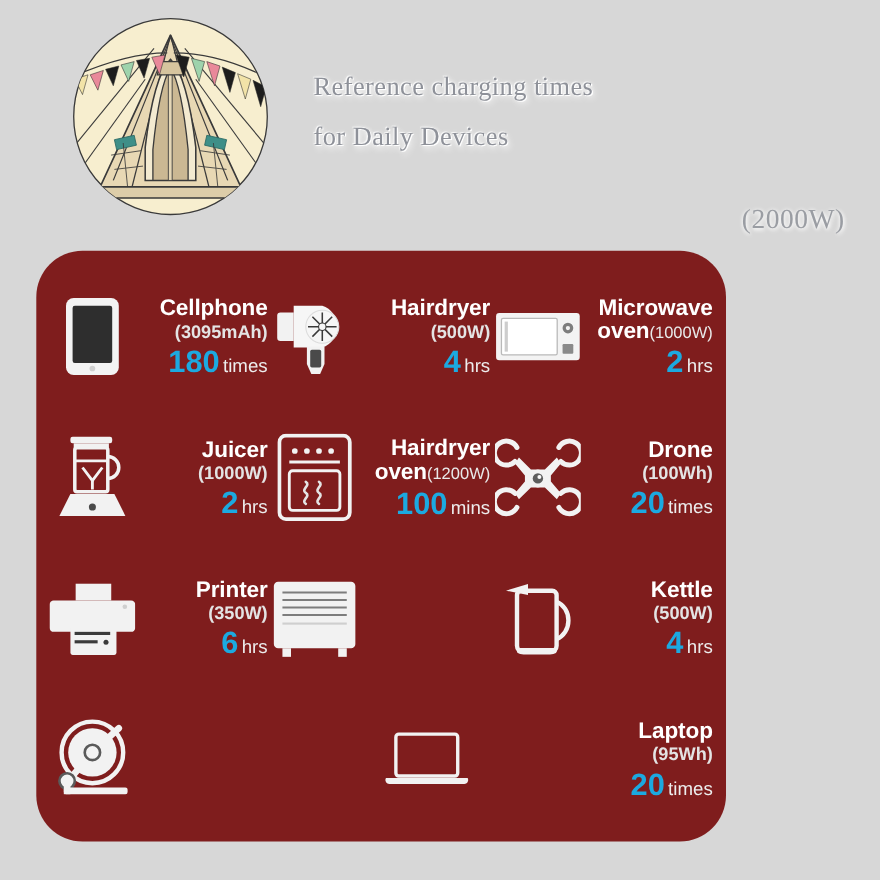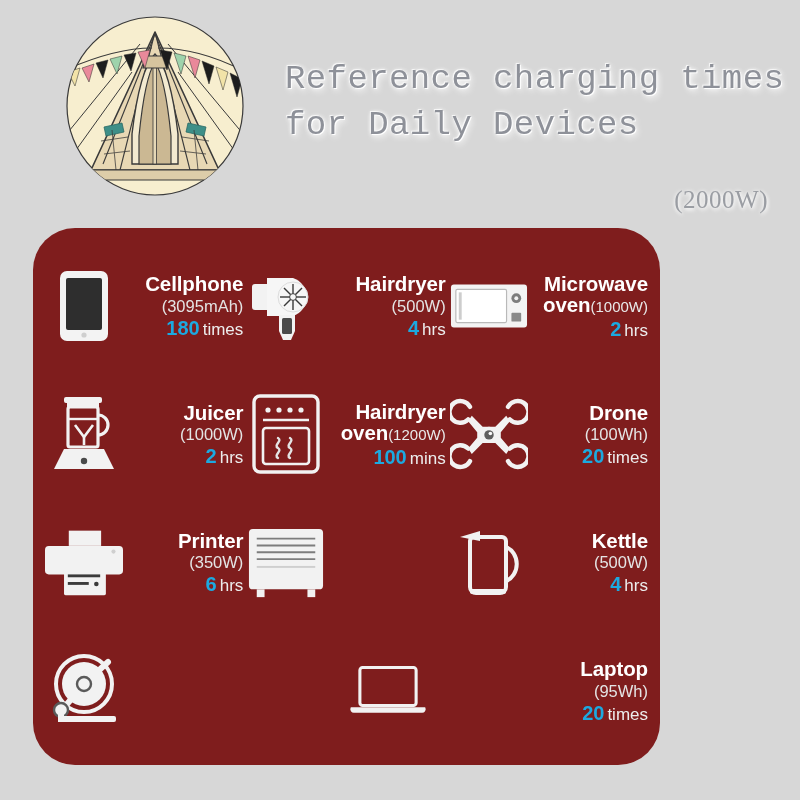--- a/index.html
+++ b/index.html
@@ -17,22 +17,22 @@
   }
   #tent-badge{
     position:absolute;left:48px;top:14px;width:215px;height:185px;
   }
   #tent-badge svg{display:block;width:100%;height:100%;}
 
   #title-block{
     position:absolute;left:285px;top:56px;width:460px;
   }
   .title-line{
-    font-family:Liberation Mono, monospace;
-    font-size:34px;
+    font-family:Liberation Serif, serif;
+    font-size:24px;
     font-weight:400;
     color:#8e9199;
     line-height:46px;
     letter-spacing:.4px;
     text-shadow:
        0 0 4px #ffffff,
        1px 1px 0 #ffffff,
       -1px -1px 0 #f4f4f4,
        2px 3px 6px rgba(255,255,255,.95);
     white-space:nowrap;
@@ -94,31 +94,32 @@
     font-weight:normal;
     font-size:15px;
     color:#e9e9e9;
     letter-spacing:0;
   }
   .dev-power{
     color:#e4e4e4;
     font-size:16.5px;
     margin-top:3px;
     white-space:nowrap;
+    font-weight:bold;
   }
   .dev-value{
     margin-top:3px;
     white-space:nowrap;
     color:#ededed;
     font-size:17px;
   }
   .dev-value .num{
     color:#1ca9e0;
     font-weight:bold;
-    font-size:20px;
+    font-size:28px;
     margin-right:3px;
   }
 </style>
 </head>
 <body>
 
 <div id="header">
 
   <div id="tent-badge">
     <svg viewBox="0 0 215 185" xmlns="http://www.w3.org/2000/svg">

